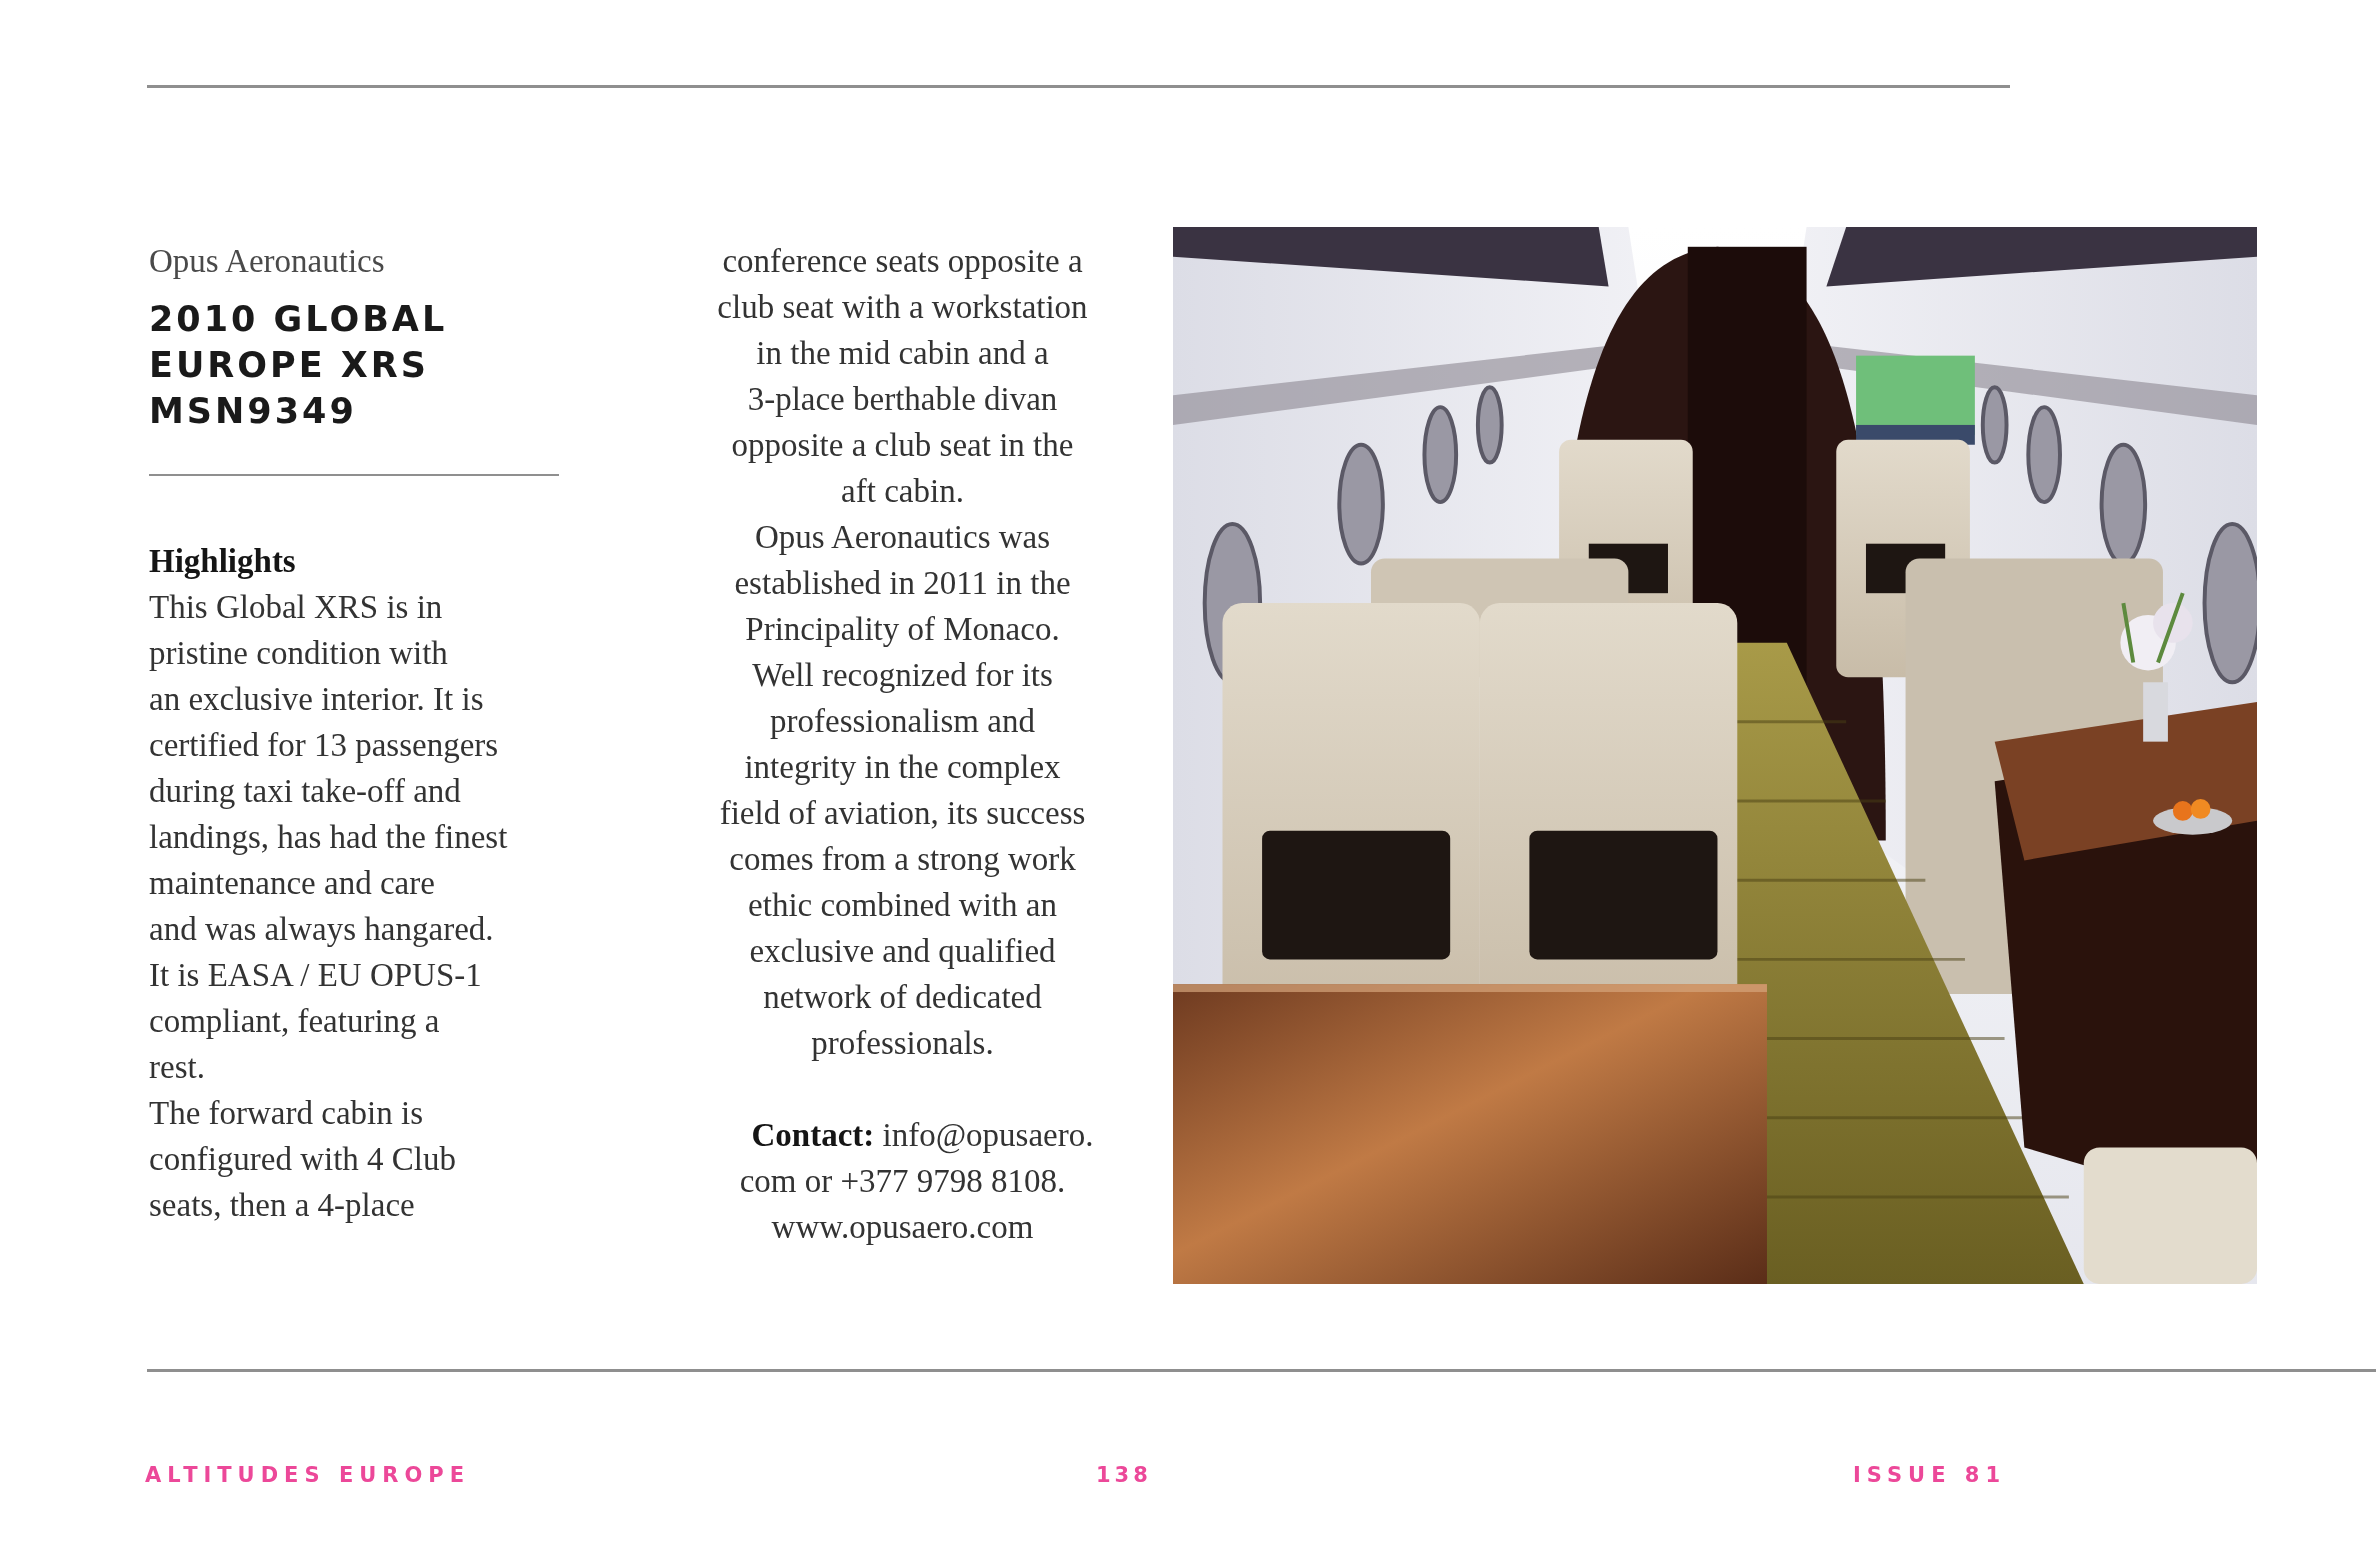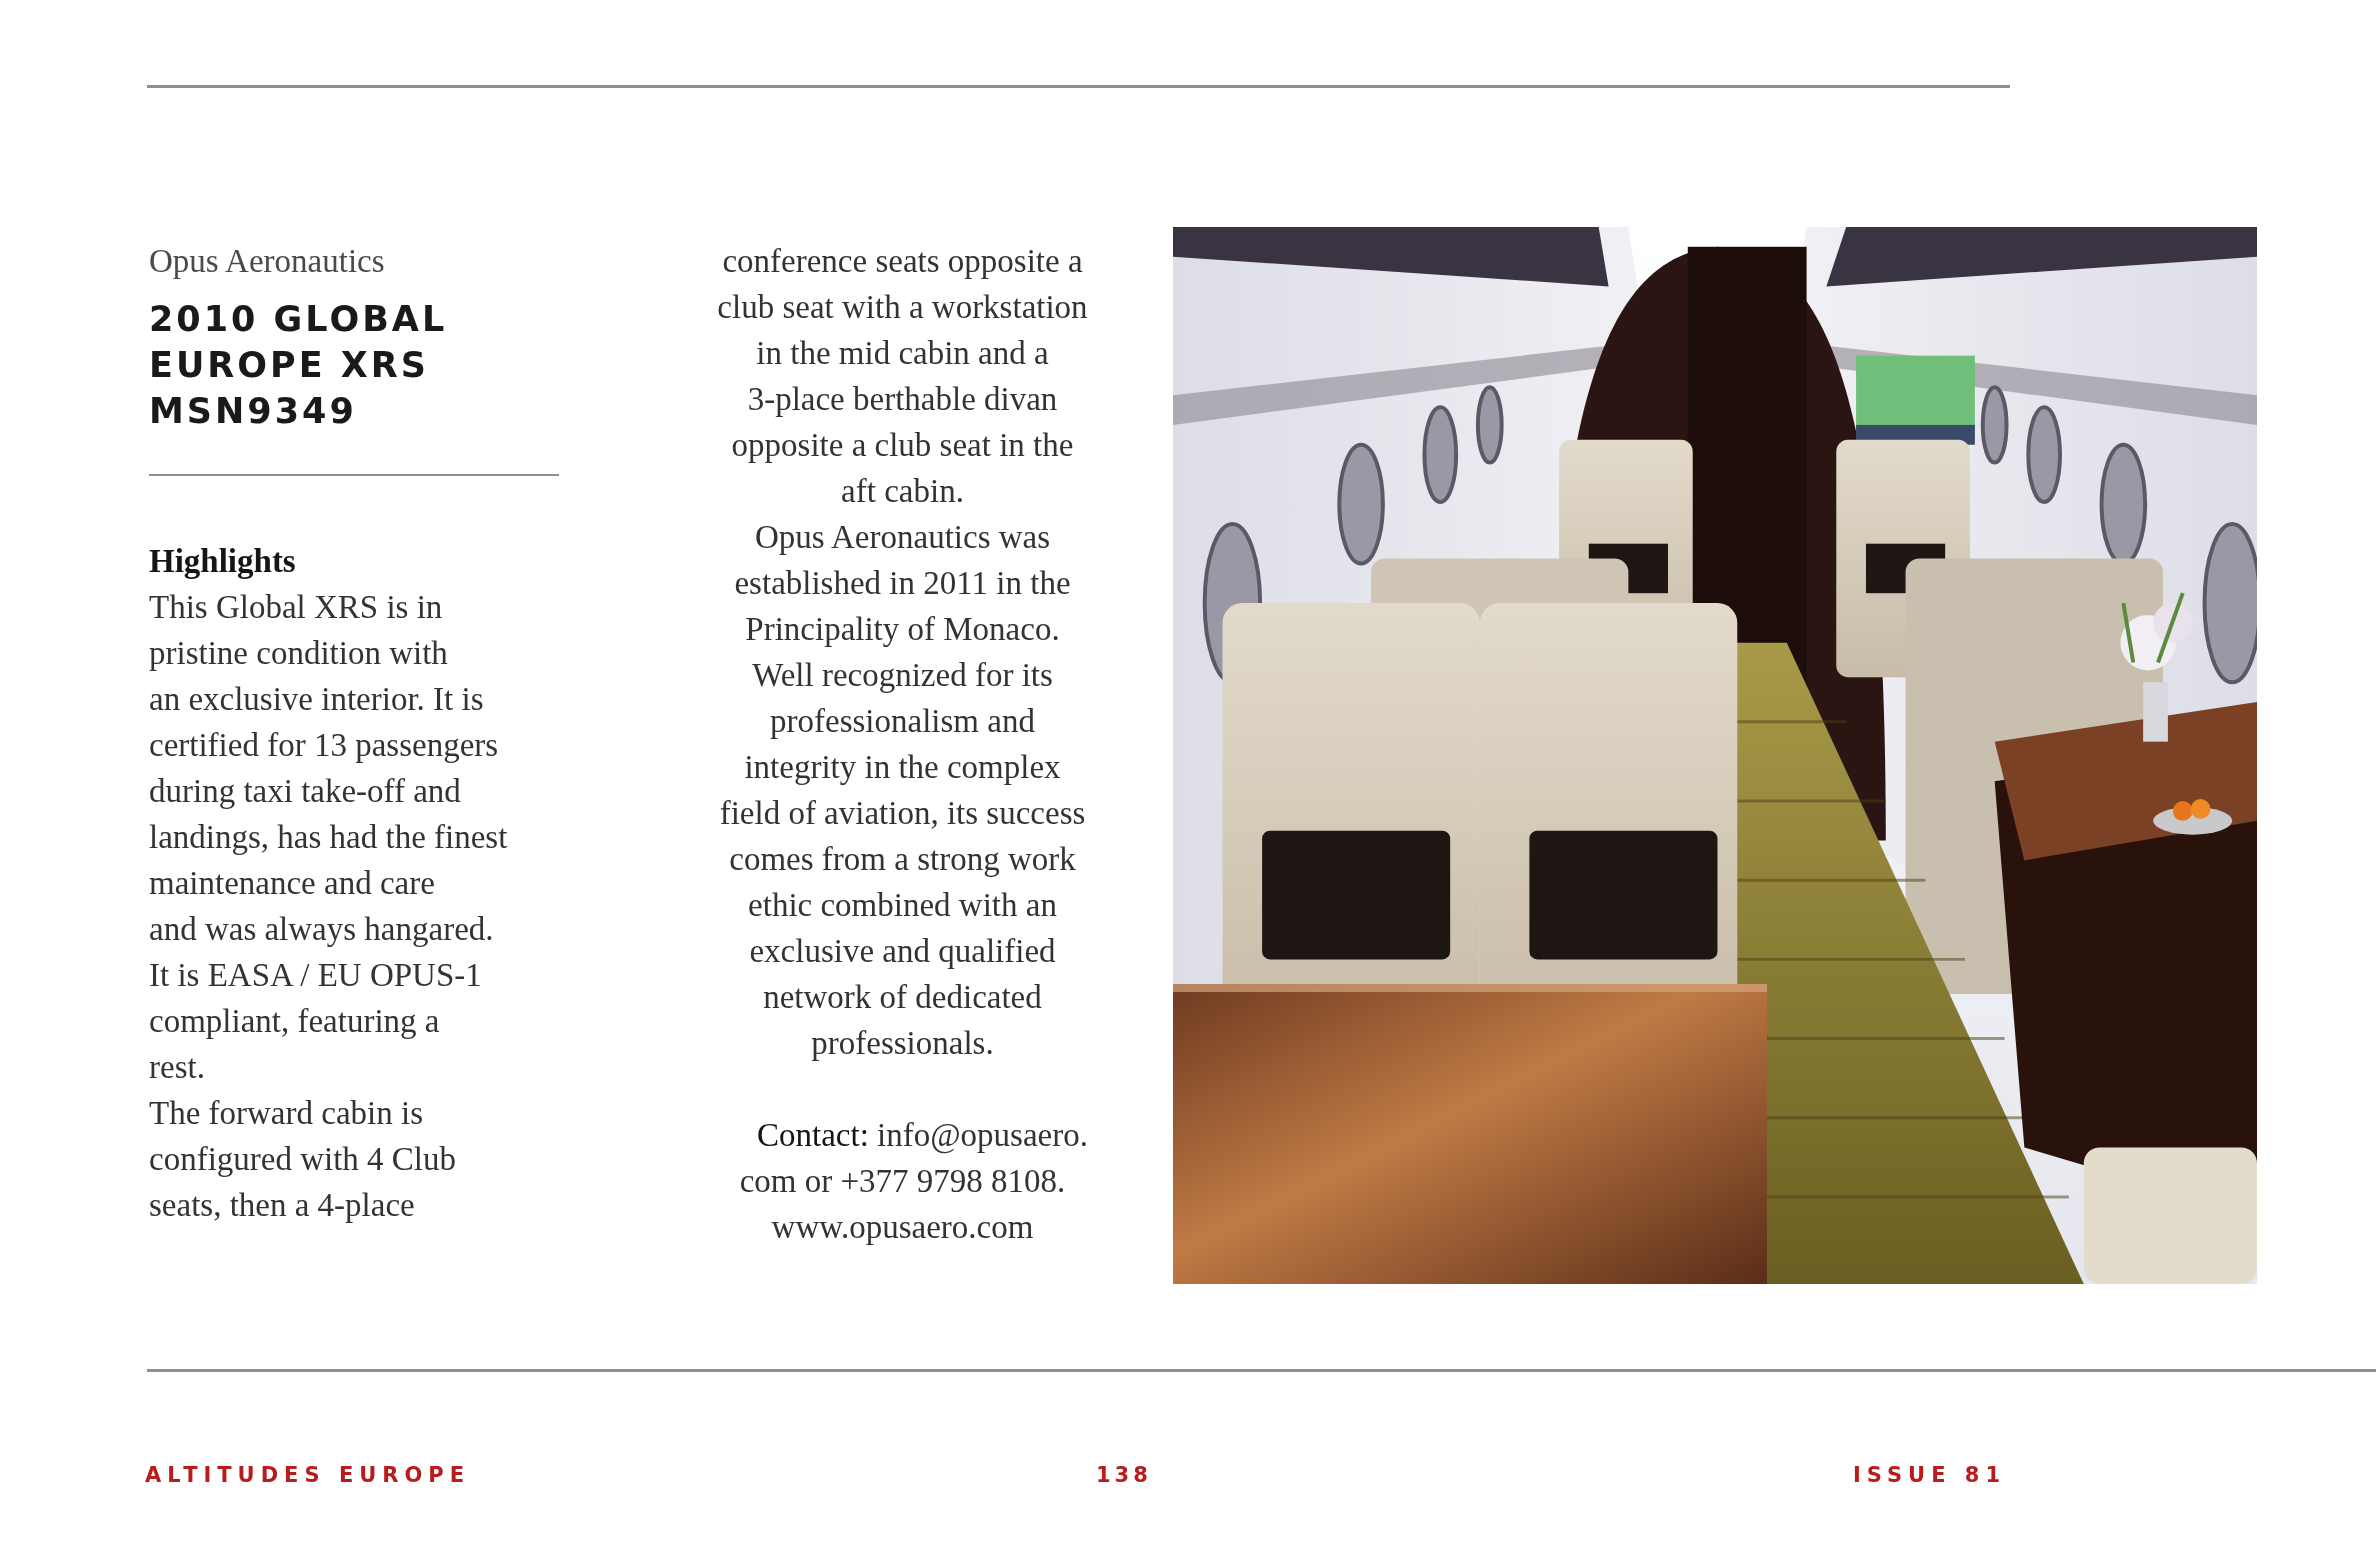--- a/index.html
+++ b/index.html
@@ -15,26 +15,26 @@
 
   .company { color: #4a4a4a; display: block; }
   .title { font-family: "DejaVu Sans", "Liberation Sans", sans-serif; font-weight: 600; font-size: 35px; letter-spacing: 3px; line-height: 46px; color: #1a1a1a; margin-top: 12px; }
   .title div { white-space: nowrap; }
   .title-divider { width: 410px; height: 2px; background: #8f8f8f; margin-top: 40px; margin-bottom: 62px; }
 
   .heading { font-weight: bold; color: #151515; display: block; }
   .para { display: block; margin: 0; }
   .para span.line { display: block; white-space: nowrap; }
   .contact { margin-top: 46px; display: block; }
-  .contact .label { font-weight: normal; color: #151515; margin-left: 40px; }
+  .contact .label { font-weight: bold; color: #151515; margin-left: 40px; }
 
   .photo { position: absolute; left: 1173px; top: 227px; width: 1084px; height: 1057px; overflow: hidden; background: #d9d9de; }
   .photo svg { display: block; width: 100%; height: 100%; }
 
-  .footer { position: absolute; top: 1463px; font-family: "DejaVu Sans", "Liberation Sans", sans-serif; font-weight: bold; font-size: 21px; letter-spacing: 6px; color: #b91c1c; }
+  .footer { position: absolute; top: 1463px; font-family: "DejaVu Sans", "Liberation Sans", sans-serif; font-weight: bold; font-size: 21px; letter-spacing: 6px; color: #ec4899; }
   .footer-left { left: 145px; }
   .footer-center { left: 1096px; letter-spacing: 4px; }
   .footer-right { left: 1853px; }
 </style>
 </head>
 <body>
 
 <div class="rule rule-top"></div>
 
 <div class="col col1">

